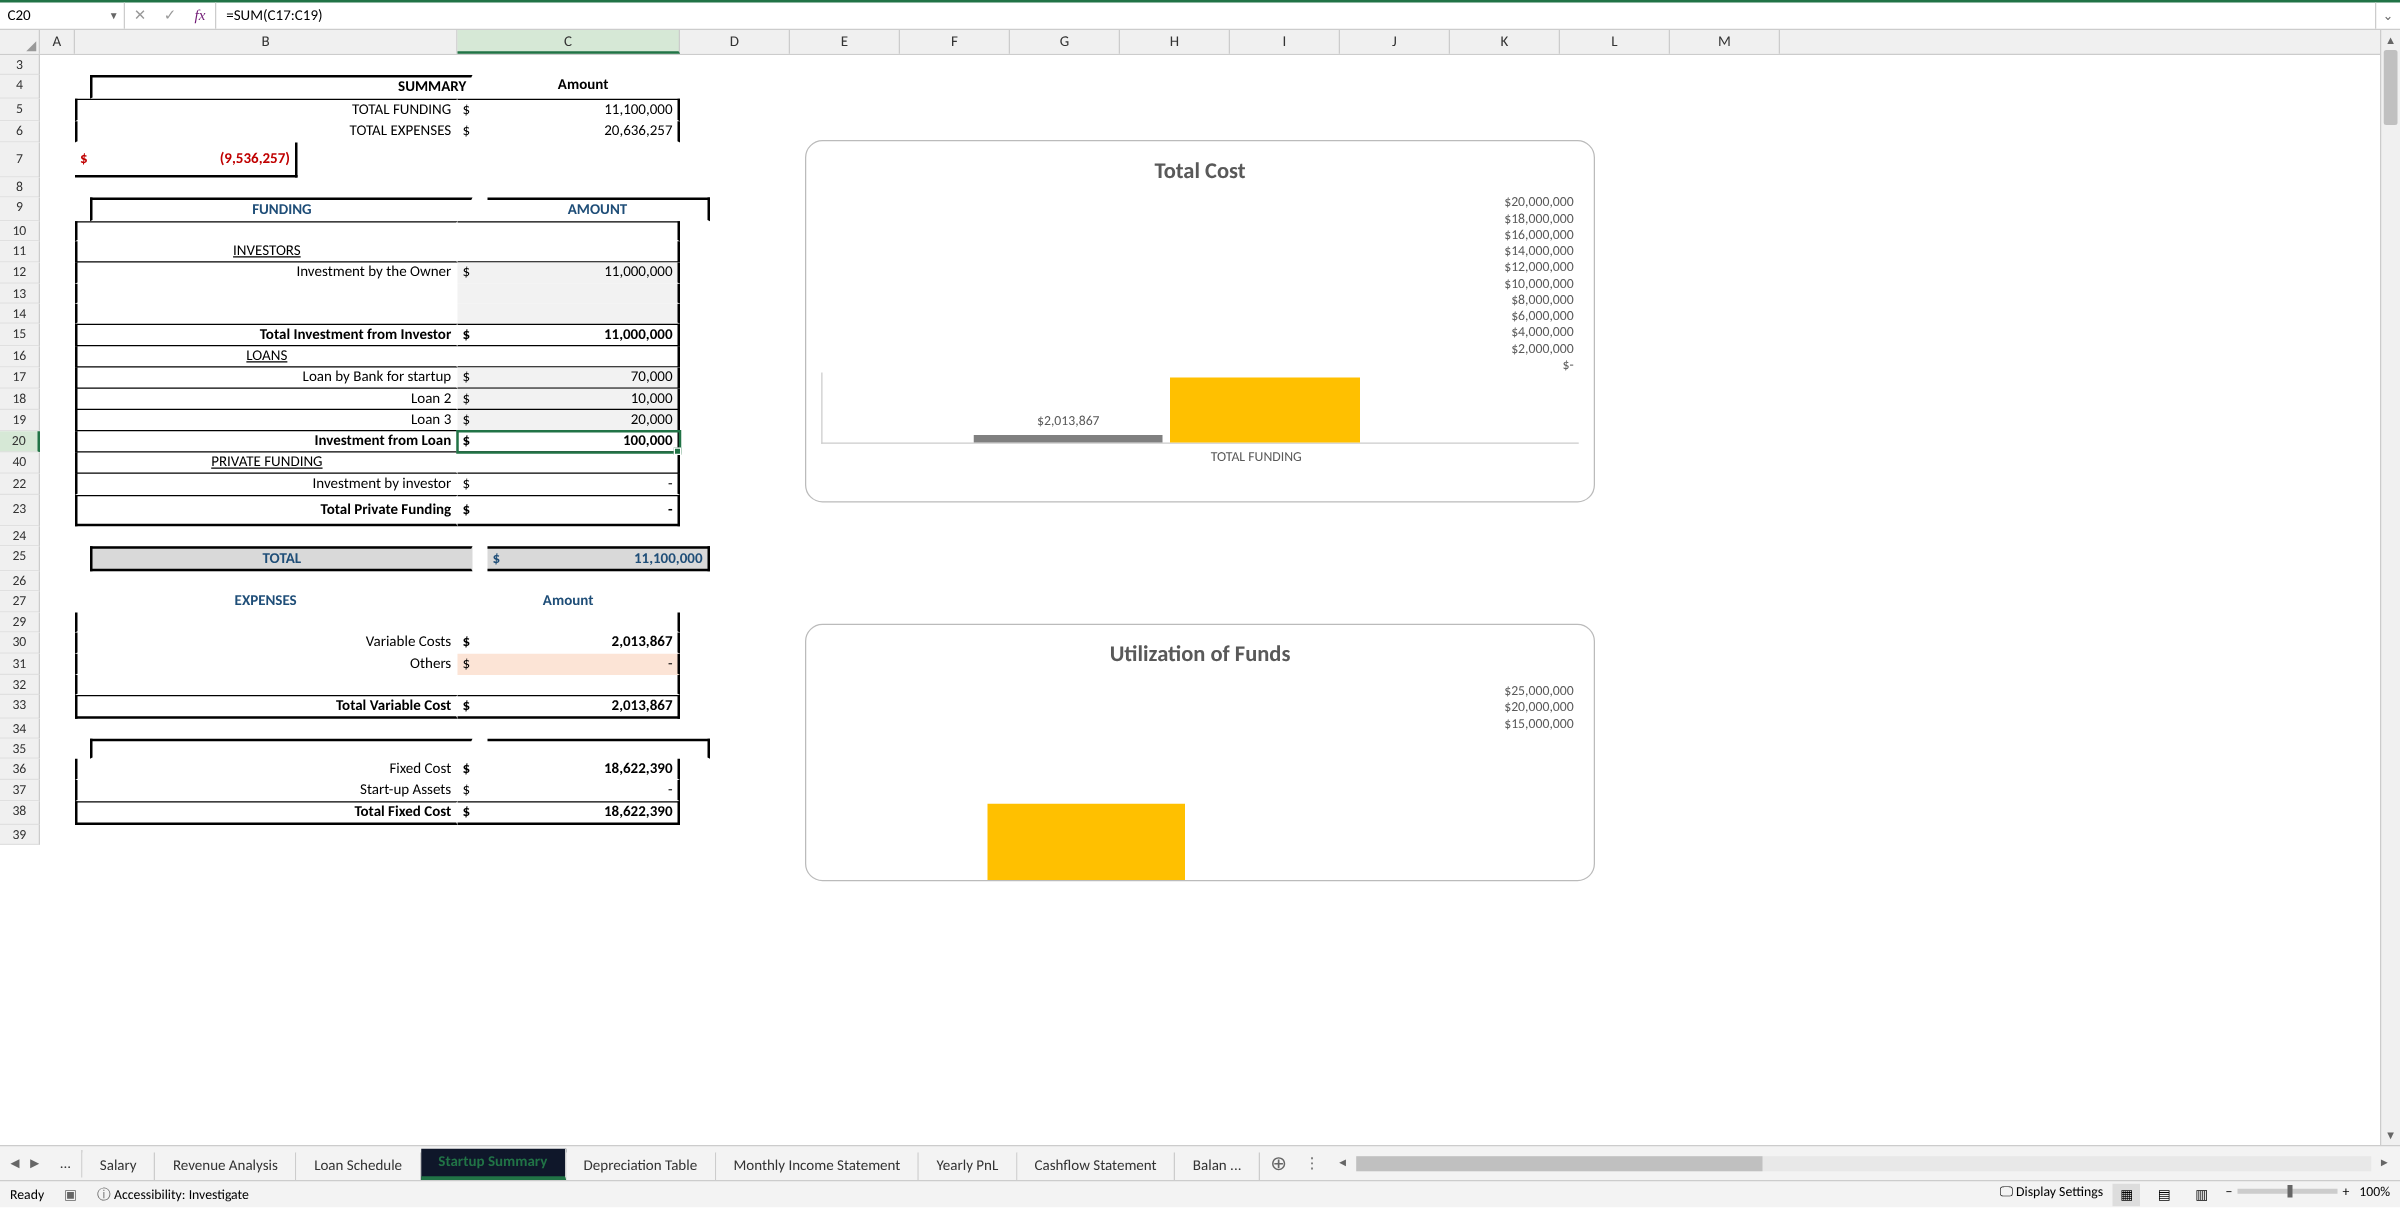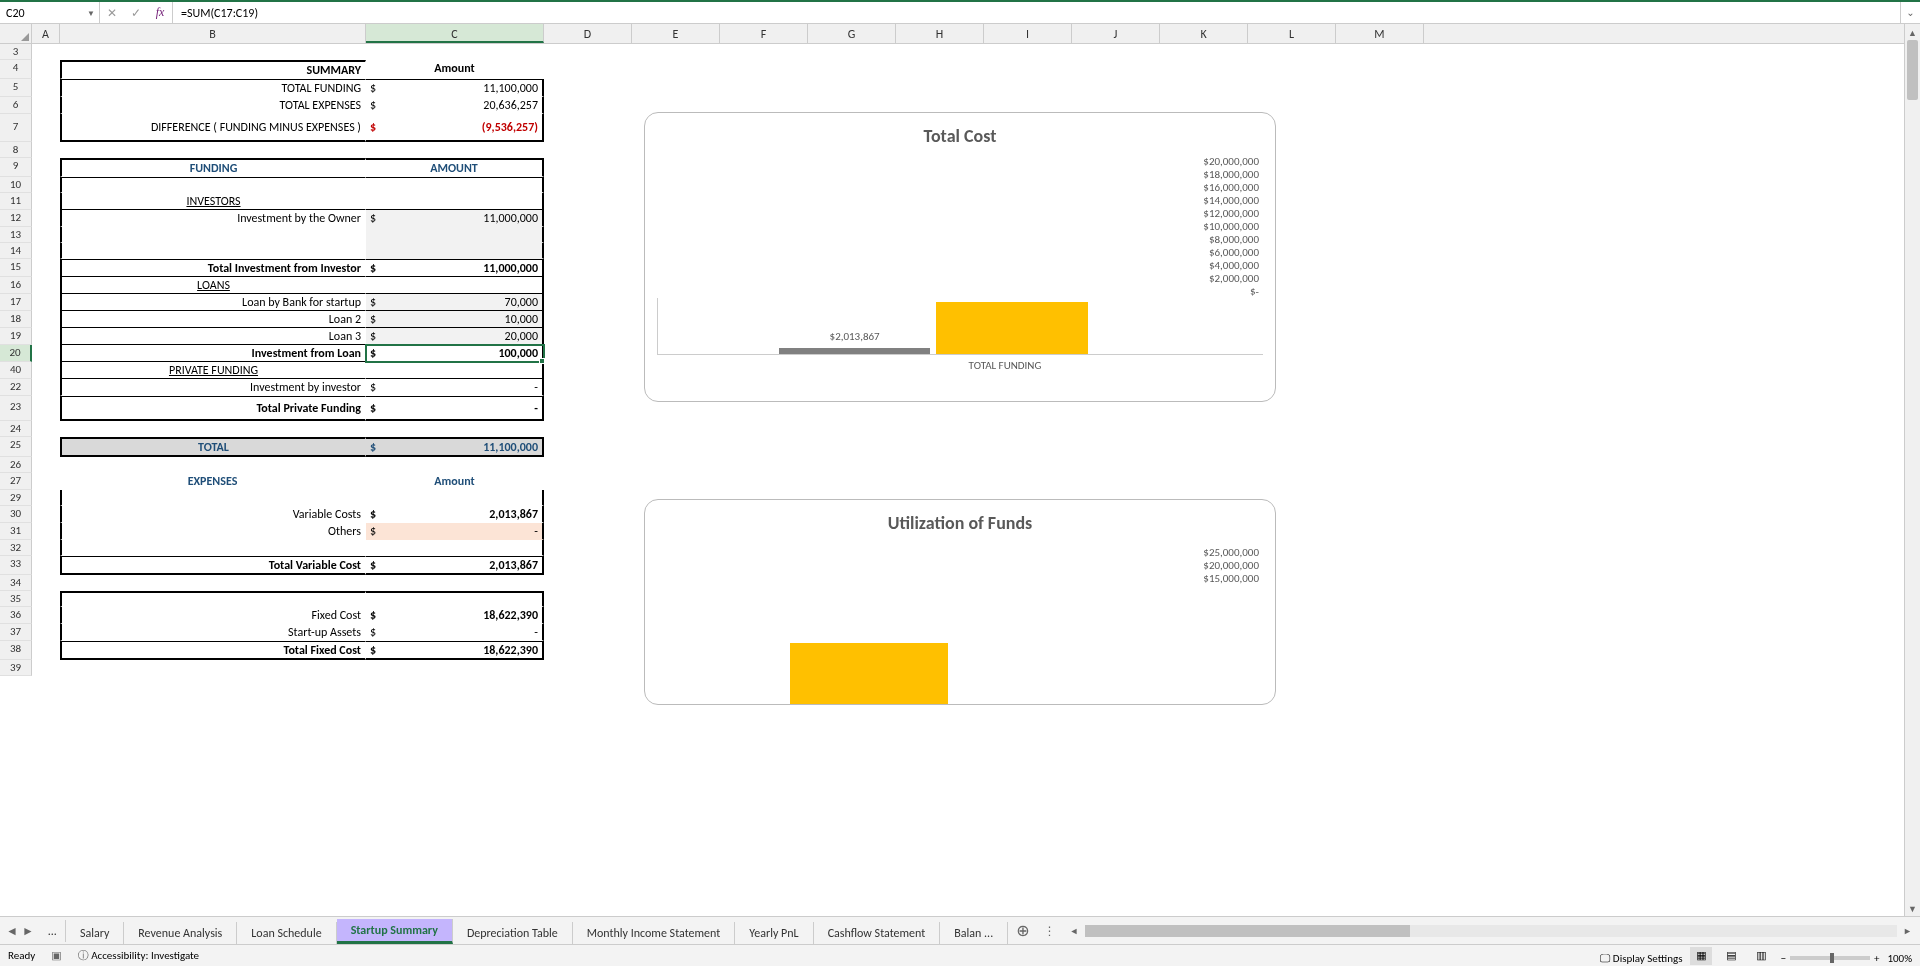--- a/index.html
+++ b/index.html
@@ -36,21 +36,21 @@
 .rh.selected { background: #d6e8d6; border-right: 2px solid #217346; }
 .cell { border-right: 1px solid transparent; border-bottom: 1px solid transparent; padding: 1px 4px; overflow: visible; white-space: nowrap; }
 
 .bold { font-weight: bold; }
 .center { text-align: center; }
 .right { text-align: right; }
 .underline { text-decoration: underline; }
 .blue { color: #1F4E78; }
 .red { color: #C00000; }
 
-.bt-thick { border-top: 2px solid #000 !important; }
+.bt-thick { border-top: 2px solid #000 !important; margin-left: 12px; }
 .bb-thick { border-bottom: 2px solid #000 !important; }
 .bl-thick { border-left: 2px solid #000 !important; }
 .br-thick { border-right: 2px solid #000 !important; }
 .bt-thin { border-top: 1px solid #000 !important; }
 .bb-thin { border-bottom: 1px solid #000 !important; }
 
 .bg-grey { background: #D9D9D9; }
 .bg-lgrey { background: #F2F2F2; }
 .bg-orange { background: #FCE4D6; }
 
@@ -73,32 +73,32 @@
 .vscroll { width: 16px; background: #f0f0f0; border-left: 1px solid #ccc; position: relative; }
 .vscroll-arrow { height: 16px; display: flex; align-items: center; justify-content: center; font-size: 9px; color: #666; }
 .vscroll-thumb { position: absolute; top: 16px; left: 2px; right: 2px; height: 60px; background: #c0c0c0; border-radius: 2px; }
 
 
 .sheet-tabs-bar { display: flex; align-items: center; height: 28px; background: #f3f3f3; border-top: 1px solid #ccc; font-size: 12px; }
 .nav-arrows { display: flex; padding: 0 6px; gap: 4px; color: #666; }
 .nav-arrow { cursor: pointer; }
 .tabs-wrap { display: flex; align-items: flex-end; height: 100%; }
 .tab { padding: 4px 14px; border-right: 1px solid #ccc; background: #f3f3f3; color: #333; cursor: pointer; white-space: nowrap; }
-.tab.active { background: #c4b5fd; border-bottom: 3px solid #217346; font-weight: bold; color: #217346; }
+.tab.active { background: #0f172a; border-bottom: 3px solid #217346; font-weight: bold; color: #217346; }
 .add-sheet { padding: 0 8px; color: #666; font-size: 16px; }
 .tabs-menu { padding: 0 6px; color: #666; }
 .hscroll-wrap { flex: 1; display: flex; align-items: center; padding: 0 4px; }
 .hscroll-arrow { font-size: 9px; color: #666; padding: 0 4px; }
 .hscroll-track { flex: 1; height: 12px; background: #e8e8e8; position: relative; margin: 0 2px; }
 .hscroll-thumb { position: absolute; left: 0; width: 40%; top: 0; bottom: 0; background: #c0c0c0; }
 
 
 .status-bar { display: flex; align-items: center; height: 22px; background: #f3f3f3; border-top: 1px solid #ccc; font-size: 11px; padding: 0 8px; justify-content: space-between; }
 .status-left { display: flex; gap: 16px; align-items: center; }
-.status-right { display: flex; gap: 8px; align-items: flex-end; }
+.status-right { display: flex; gap: 8px; align-items: flex-start; }
 .view-btn { width: 22px; height: 18px; display: flex; align-items: center; justify-content: center; border: 1px solid transparent; }
 .view-btn.active { background: #ddd; }
 .zoom-slider { display: flex; align-items: center; gap: 4px; }
 .slider-track { width: 80px; height: 4px; background: #ccc; position: relative; }
 .slider-thumb { position: absolute; left: 50%; top: -3px; width: 4px; height: 10px; background: #666; }
 .acc-icon { color: #666; }
 </style>
 </head>
 <body>
 
@@ -172,21 +172,20 @@
         <div class="cell col-B right bl-thick">TOTAL EXPENSES</div>
         <div class="cell col-C br-thick" style="display:flex;justify-content:space-between">
             <span>$</span>
             <span>20,636,257</span>
           </div>
       </div>
 
       <div class="row">
           <div class="rh" style="padding:6px 0">7</div>
         <div class="cell col-A"></div>
-        <div class="cell col-B right bl-thick bb-thick" style="padding:6px 4px">DIFFERENCE  ( FUNDING MINUS EXPENSES )</div>
         <div class="cell col-C bb-thick br-thick bold red" style="display:flex;justify-content:space-between;padding:6px 4px">
             <span>$</span>
             <span>(9,536,257)</span>
           </div>
       </div>
 
       <div class="row">
           <div class="rh">8</div>
           <div class="cell col-A"></div>
           <div class="cell col-B"></div>

